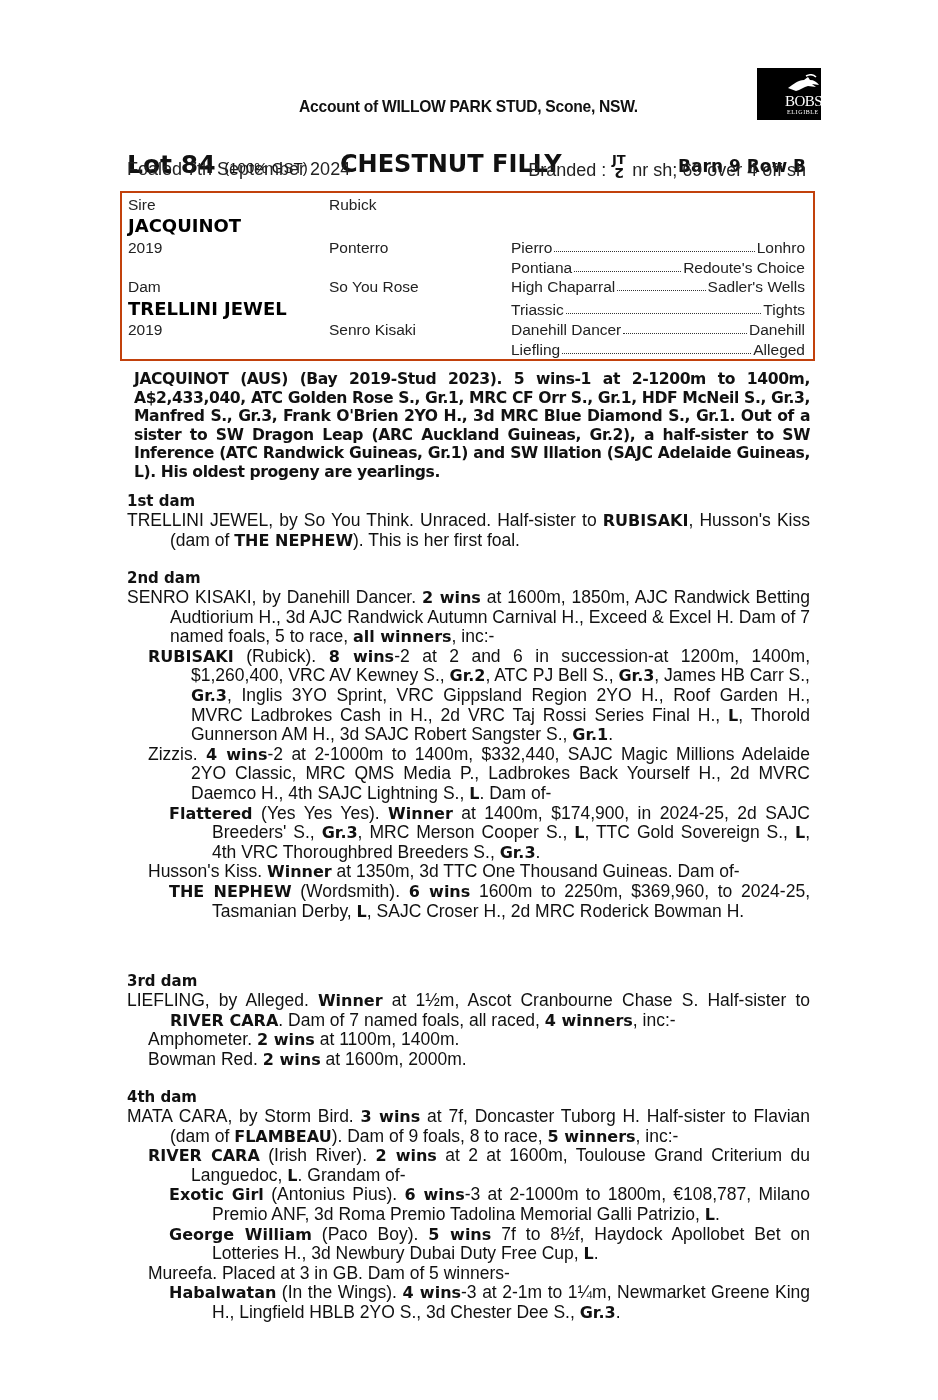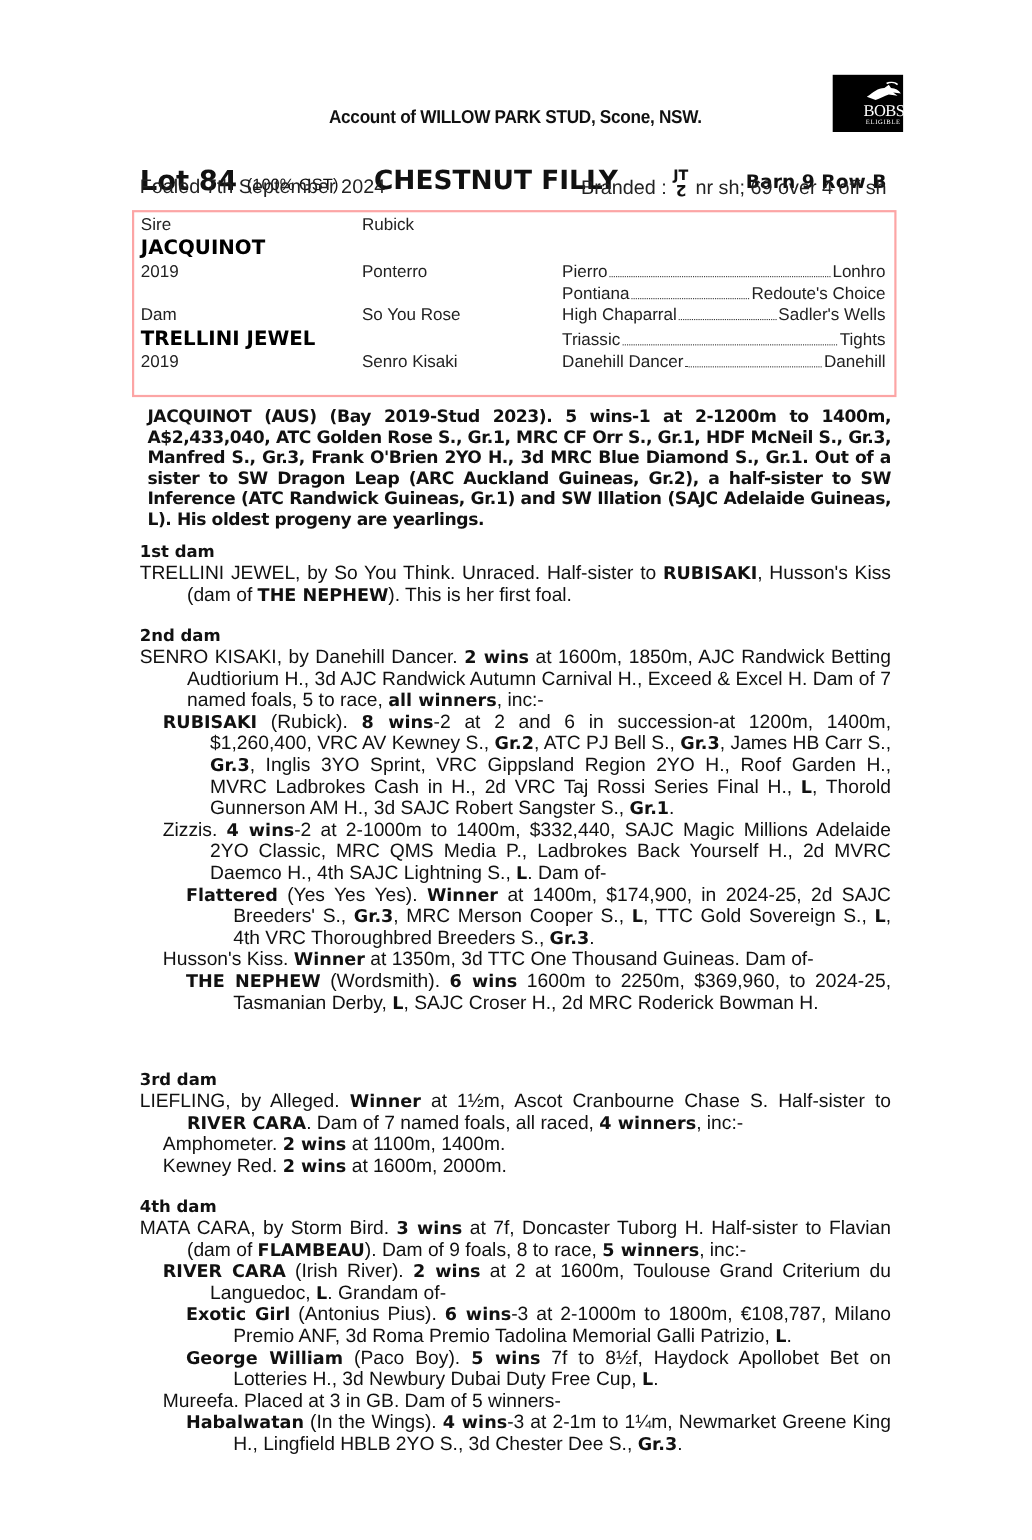--- a/index.html
+++ b/index.html
@@ -11,21 +11,21 @@
   .logo .l2 { font-family: "Liberation Serif", serif; font-size: 6px; letter-spacing: 0.6px; line-height: 8px; }
   .account { position: absolute; left: 0; top: 97px; width: 683px; text-align: center; font-weight: bold; font-size: 17px; letter-spacing: -0.3px; transform: scaleX(0.92); }
   .lotline { position: absolute; left: 0; top: 119px; width: 683px; height: 32px; margin-top: 31px; }
   .lot { position: absolute; left: 0; top: 0; font-family: "DejaVu Sans", sans-serif; font-weight: bold; font-size: 25px; }
   .gst { font-family: "Liberation Sans", sans-serif; font-weight: normal; font-size: 15px; }
   .title { position: absolute; left: 213px; top: 0; font-family: "DejaVu Sans", sans-serif; font-weight: bold; font-size: 24px; }
   .barn { position: absolute; right: 4px; top: 6px; font-family: "DejaVu Sans", sans-serif; font-weight: bold; font-size: 17px; }
   .foaled { position: absolute; left: 0; top: 159px; font-size: 18px; color: #222; }
   .branded { position: absolute; right: 4px; top: 152px; font-size: 18px; color: #222; white-space: nowrap; }
   .brandglyph { display: inline-block; width: 16px; height: 28px; vertical-align: -4px; }
-  .ped { position: absolute; left: -7px; top: 191px; width: 695px; height: 170px; border: 2px solid #fca5a5; box-sizing: border-box; text-decoration: underline; }
+  .ped { position: absolute; left: -7px; top: 191px; width: 695px; height: 170px; border: 2px solid #c2410c; box-sizing: border-box; text-decoration: underline; }
   .ped .c { position: absolute; font-size: 15.5px; color: #222; white-space: nowrap; }
   .ped .big { font-family: "DejaVu Sans", sans-serif; font-weight: bold; font-size: 18px; color: #000; }
   .gp { position: absolute; left: 389px; width: 294px; font-size: 15.5px; color: #222; display: flex; white-space: nowrap; }
   .gp .dots { flex: 1; overflow: hidden; border-bottom: 1.5px dotted #333; margin: 0 2px 5px; }
   .sireblurb { position: absolute; left: 7px; top: 370px; width: 676px; font-family: "DejaVu Sans", sans-serif; font-weight: bold; font-size: 15.6px; line-height: 18.5px; text-align: justify; letter-spacing: -0.4px; }
   .sec { position: absolute; left: 0; width: 683px; }
   .sec h3 { margin: 0; font-family: "DejaVu Sans", sans-serif; font-weight: bold; font-size: 15px; line-height: 20px; }
   .p { font-size: 17.5px; line-height: 19.6px; text-align: justify; color: #111; margin: 0; }
   .p b { font-family: "DejaVu Sans", sans-serif; font-size: 16px; }
   .i0 { padding-left: 43px; text-indent: -43px; }
@@ -97,20 +97,25 @@
     <div class="gp" style="top:108px">
         <span>Triassic</span>
         <span class="dots"></span>
         <span>Tights</span>
       </div>
     <div class="gp" style="top:128px">
         <span>Danehill Dancer</span>
         <span class="dots"></span>
         <span>Danehill</span>
       </div>
+    <div class="gp" style="top:148px">
+        <span>Liefling</span>
+        <span class="dots"></span>
+        <span>Alleged</span>
+      </div>
   </div>
 
   <div class="sireblurb">JACQUINOT (AUS) (Bay 2019-Stud 2023). 5 wins-1 at 2-1200m to 1400m, A$2,433,040, ATC Golden Rose S., Gr.1, MRC CF Orr S., Gr.1, HDF McNeil S., Gr.3, Manfred S., Gr.3, Frank O'Brien 2YO H., 3d MRC Blue Diamond S., Gr.1. Out of a sister to SW Dragon Leap (ARC Auckland Guineas, Gr.2), a half-sister to SW Inference (ATC Randwick Guineas, Gr.1) and SW Illation (SAJC Adelaide Guineas, L). His oldest progeny are yearlings.</div>
 
   <div class="sec" style="top:491px">
     <h3>1st dam</h3>
     <div class="paras">
         <p class="p i0"><span>TRELLINI JEWEL, by So You Think. Unraced. Half-sister to </span><b>RUBISAKI</b><span>, Husson's Kiss (dam of </span><b>THE NEPHEW</b><span>). This is her first foal.</span></p>
       </div>
   </div>
@@ -123,21 +128,21 @@
         <p class="p i2"><b>Flattered</b><span> (Yes Yes Yes). </span><b>Winner</b><span> at 1400m, $174,900, in 2024-25, 2d SAJC Breeders' S., </span><b>Gr.3</b><span>, MRC Merson Cooper S., </span><b>L</b><span>, TTC Gold Sovereign S., </span><b>L</b><span>, 4th VRC Thoroughbred Breeders S., </span><b>Gr.3</b><span>.</span></p>
         <p class="p i1"><span>Husson's Kiss. </span><b>Winner</b><span> at 1350m, 3d TTC One Thousand Guineas. Dam of-</span></p>
         <p class="p i2"><b>THE NEPHEW</b><span> (Wordsmith). </span><b>6 wins</b><span> 1600m to 2250m, $369,960, to 2024-25, Tasmanian Derby, </span><b>L</b><span>, SAJC Croser H., 2d MRC Roderick Bowman H.</span></p>
       </div>
   </div>
   <div class="sec" style="top:971px">
     <h3>3rd dam</h3>
     <div class="paras">
         <p class="p i0"><span>LIEFLING, by Alleged. </span><b>Winner</b><span> at 1½m, Ascot Cranbourne Chase S. Half-sister to </span><b>RIVER CARA</b><span>. Dam of 7 named foals, all raced, </span><b>4 winners</b><span>, inc:-</span></p>
         <p class="p i1"><span>Amphometer. </span><b>2 wins</b><span> at 1100m, 1400m.</span></p>
-        <p class="p i1"><span>Kewney Red. </span><b>2 wins</b><span> at 1600m, 2000m.</span></p>
+        <p class="p i1"><span>Bowman Red. </span><b>2 wins</b><span> at 1600m, 2000m.</span></p>
       </div>
   </div>
   <div class="sec" style="top:1087px">
     <h3>4th dam</h3>
     <div class="paras">
         <p class="p i0"><span>MATA CARA, by Storm Bird. </span><b>3 wins</b><span> at 7f, Doncaster Tuborg H. Half-sister to Flavian (dam of </span><b>FLAMBEAU</b><span>). Dam of 9 foals, 8 to race, </span><b>5 winners</b><span>, inc:-</span></p>
         <p class="p i1"><b>RIVER CARA</b><span> (Irish River). </span><b>2 wins</b><span> at 2 at 1600m, Toulouse Grand Criterium du Languedoc, </span><b>L</b><span>. Grandam of-</span></p>
         <p class="p i2"><b>Exotic Girl</b><span> (Antonius Pius). </span><b>6 wins</b><span>-3 at 2-1000m to 1800m, €108,787, Milano Premio ANF, 3d Roma Premio Tadolina Memorial Galli Patrizio, </span><b>L</b><span>.</span></p>
         <p class="p i2"><b>George William</b><span> (Paco Boy). </span><b>5 wins</b><span> 7f to 8½f, Haydock Apollobet Bet on Lotteries H., 3d Newbury Dubai Duty Free Cup, </span><b>L</b><span>.</span></p>
         <p class="p i1"><span>Mureefa. Placed at 3 in GB. Dam of 5 winners-</span></p>

